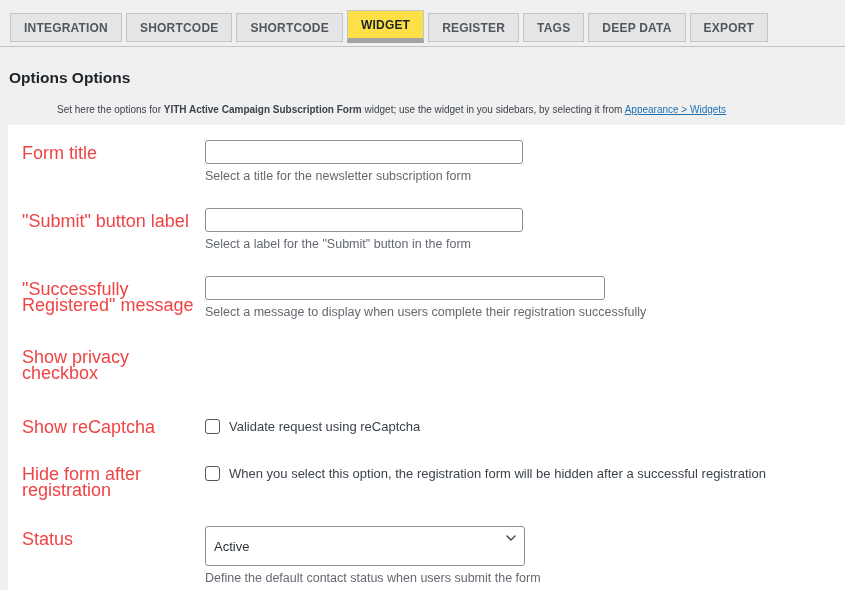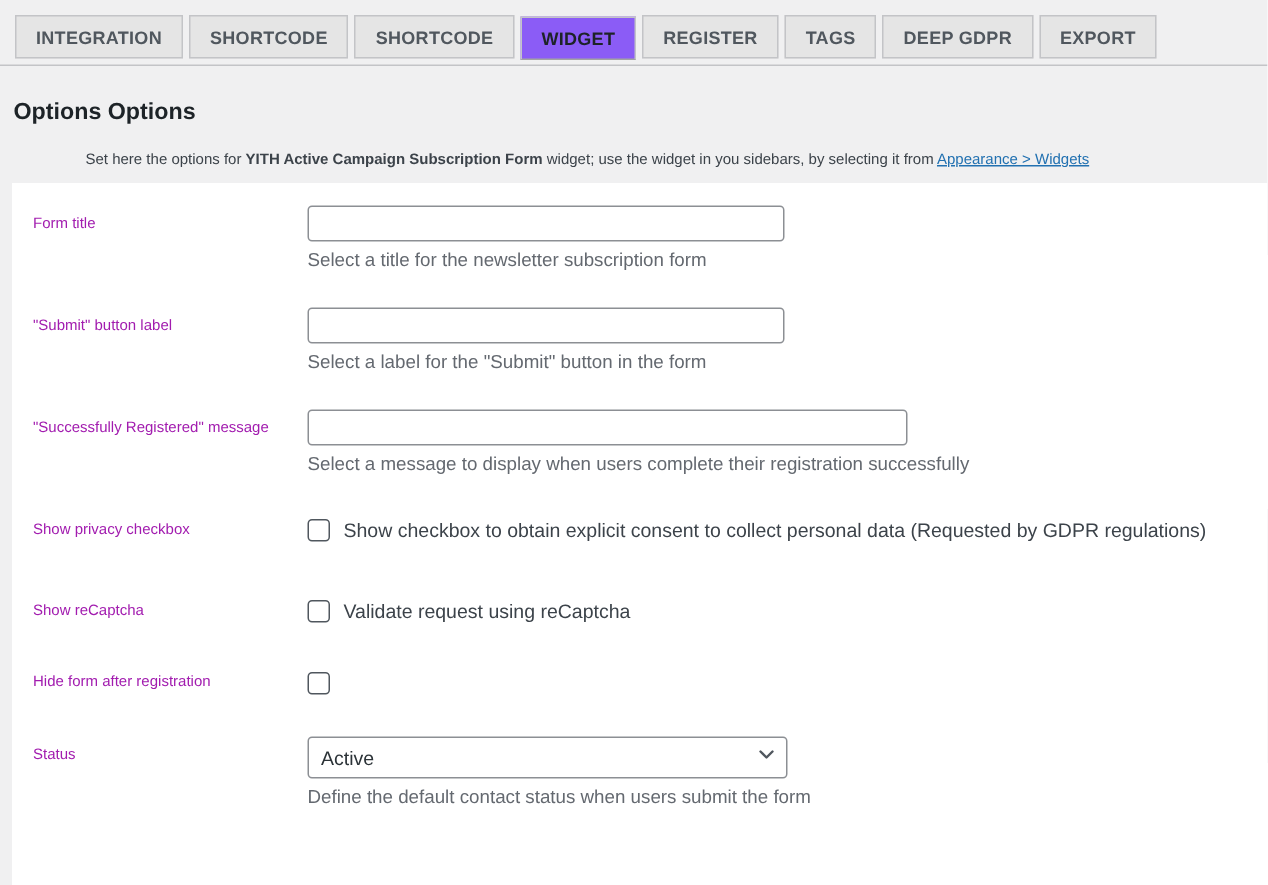--- a/index.html
+++ b/index.html
@@ -21,23 +21,23 @@
   .tab {
     background: #e5e5e5;
     border: 1px solid #c3c4c7;
     padding: 7px 13px 6px 13px;
     font-size: 12px; font-weight: 600; letter-spacing: .2px;
     color: #50575e;
     cursor: pointer;
     white-space: nowrap;
   }
   .tab.active {
-    background: #8b5cf6;
+    background: #fde047;
     color: #1d2327;
-    border-bottom: 1px solid #a3a3a3;
+    border-bottom: 5px solid #a3a3a3;
     margin-bottom: -1px;
     position: relative; z-index: 2;
   }
 
   
   .header { padding: 21px 14px 0 9px; }
   .page-title {
     margin: 0; font-size: 15.5px; font-weight: 700; color: #1d2327; line-height: 19px;
   }
   .page-subtitle {
@@ -51,32 +51,32 @@
     margin: 8px 0 0 8px;
     background: #ffffff;
     padding: 15px 14px 10px 14px;
     min-height: 472px;
   }
 
   .row { display: flex; }
   .row-label {
     width: 183px; flex: 0 0 183px;
     padding-top: 5px;
-    font-size: 10px; color: #a21caf; line-height: 16px;
+    font-size: 18px; color: #ef4444; line-height: 16px;
     padding-right: 10px;
   }
   .row.check .row-label { padding-top: 1px; }
   .row-field { flex: 1; min-width: 0; }
 
   .mb-a { margin-bottom: 24px; }
   .mb-b { margin-bottom: 28px; }
   .mb-c { margin-bottom: 37px; }
   .mb-d { margin-bottom: 29px; }
   .mb-e { margin-bottom: 30px; }
-  .mb-f { margin-bottom: 28px; align-items: flex-end; }
+  .mb-f { margin-bottom: 28px; }
 
   input[type="text"] {
     width: 318px; height: 24px;
     border: 1px solid #8c8f94; border-radius: 3px;
     background: #fff; padding: 0 8px;
     font-family: "Liberation Sans", sans-serif; font-size: 13px; color: #2c3338;
     outline: none;
   }
   input[type="text"].wide { width: 400px; }
 
@@ -100,41 +100,41 @@
     width: 15px; height: 15px; flex: 0 0 15px;
     margin: 1px 9px 0 0;
     border: 1px solid #50575e; border-radius: 3px;
     background: #fff; cursor: pointer;
   }
   .check-line label { cursor: pointer; }
 
   .select-wrap { position: relative; width: 320px; }
   select {
     appearance: none; -webkit-appearance: none;
-    width: 320px; height: 28px;
+    width: 320px; height: 40px;
     border: 1px solid #8c8f94; border-radius: 3px;
     background: #fff; padding: 0 26px 0 8px;
     font-family: "Liberation Sans", sans-serif; font-size: 13px; color: #2c3338;
     outline: none; cursor: pointer;
   }
   .chev {
     position: absolute; right: 7px; top: 5px; pointer-events: none;
   }
 </style>
 </head>
 <body>
 
 <div class="tabbar">
   <div class="tab">INTEGRATION</div>
   <div class="tab">SHORTCODE</div>
   <div class="tab">SHORTCODE</div>
   <div class="tab active">WIDGET</div>
   <div class="tab">REGISTER</div>
   <div class="tab">TAGS</div>
-  <div class="tab">DEEP GDPR</div>
+  <div class="tab">DEEP DATA</div>
   <div class="tab">EXPORT</div>
 </div>
 
 <div class="header">
   <h1 class="page-title">Options Options</h1>
   <div class="page-subtitle">
     <span>Set here the options for </span><b>YITH Active Campaign Subscription Form</b><span> widget; use the widget in you sidebars, by selecting it from </span><a>Appearance &gt; Widgets</a>
   </div>
 </div>
 
@@ -159,44 +159,39 @@
   <div class="row mb-b">
     <div class="row-label">"Successfully Registered" message</div>
     <div class="row-field">
       <input type="text" class="wide" value="" style="">
       <div class="desc">Select a message to display when users complete their registration successfully</div>
     </div>
   </div>
 
   <div class="row check mb-c">
     <div class="row-label">Show privacy checkbox</div>
-    <div class="row-field">
-      <div class="check-line">
-        <input type="checkbox" id="cb-privacy" style="">
-        <label for="cb-privacy">Show checkbox to obtain explicit consent to collect personal data (Requested by GDPR regulations)</label>
-      </div>
-    </div>
   </div>
 
 
   <div class="row check mb-e">
     <div class="row-label">Show reCaptcha</div>
     <div class="row-field">
       <div class="check-line">
         <input type="checkbox" id="cb-recaptcha" style="">
         <label for="cb-recaptcha">Validate request using reCaptcha</label>
       </div>
     </div>
   </div>
 
   <div class="row check mb-f">
     <div class="row-label">Hide form after registration</div>
     <div class="row-field">
       <div class="check-line">
         <input type="checkbox" id="cb-hideform" style="">
+        <label for="cb-hideform">When you select this option, the registration form will be hidden after a successful registration</label>
       </div>
     </div>
   </div>
 
   <div class="row">
     <div class="row-label">Status</div>
     <div class="row-field">
       <div class="select-wrap">
         <select>
           <option>Active</option>

